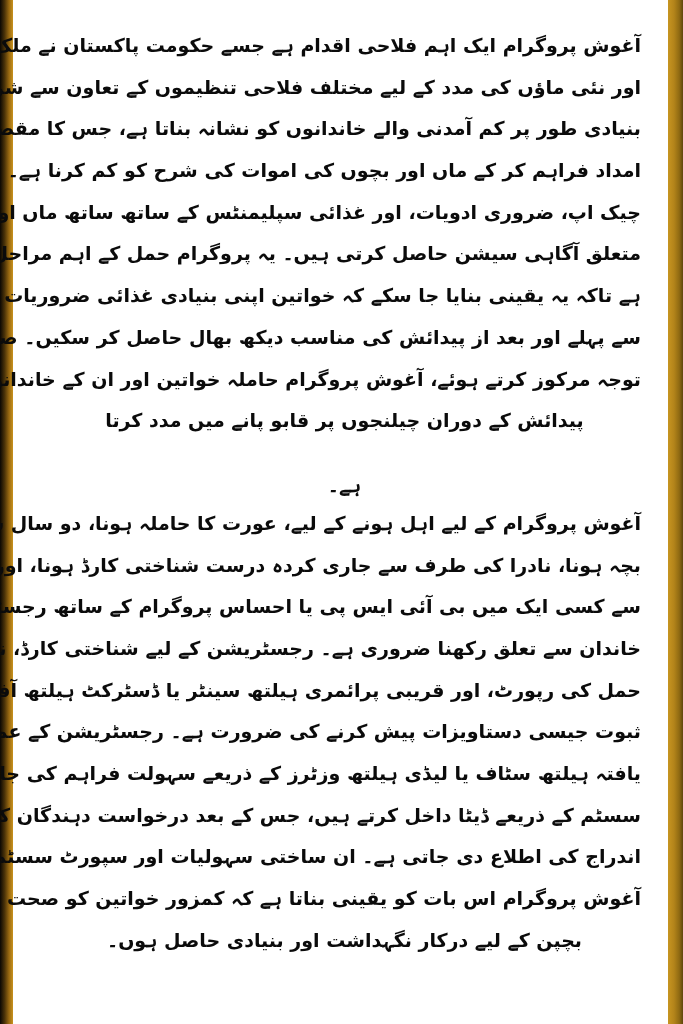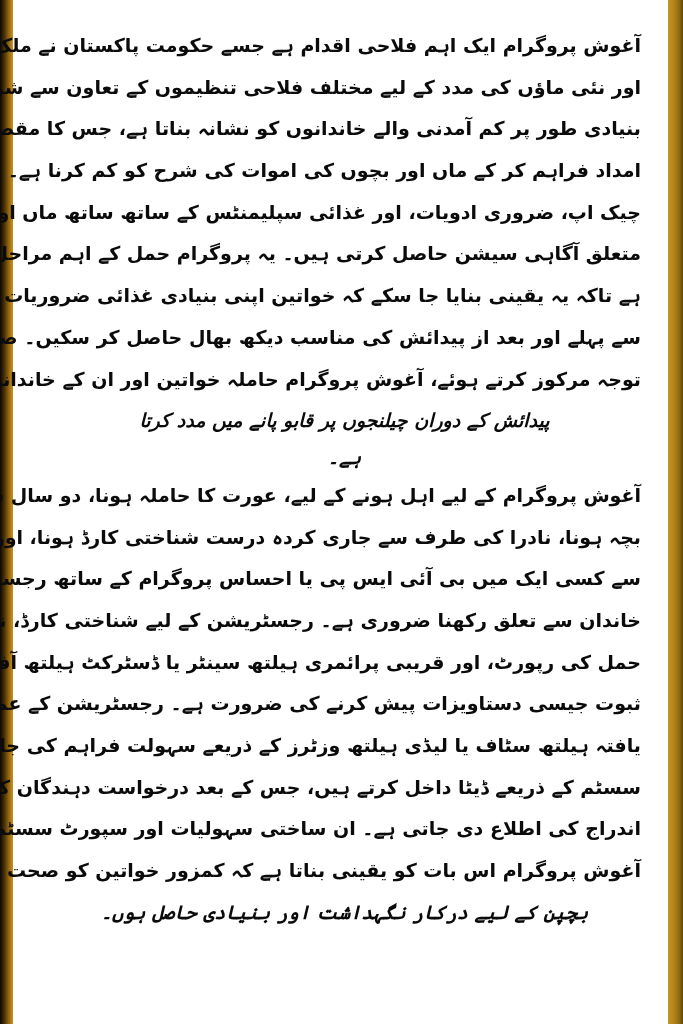--- a/index.html
+++ b/index.html
@@ -45,25 +45,25 @@
       display: block;
       height: 41.7px;
       line-height: 41.7px;
       white-space: nowrap;
       text-align: justify;
       text-align-last: justify;
       overflow: visible;
     }
     .line.center {
       text-align-last: center;
-      font-style: italic;
     }
     .line.short {
       height: 33px;
       line-height: 30px;
+      margin-top: 28px;
     }
   </style>
 </head>
 <body>
 
 <div class="border-left"></div>
 <div class="page">
   <div class="text-block">
     <div>
       <span class="line">آغوش پروگرام ایک اہم فلاحی اقدام ہے جسے حکومت پاکستان نے ملک بھر میں حاملہ خواتین</span>

